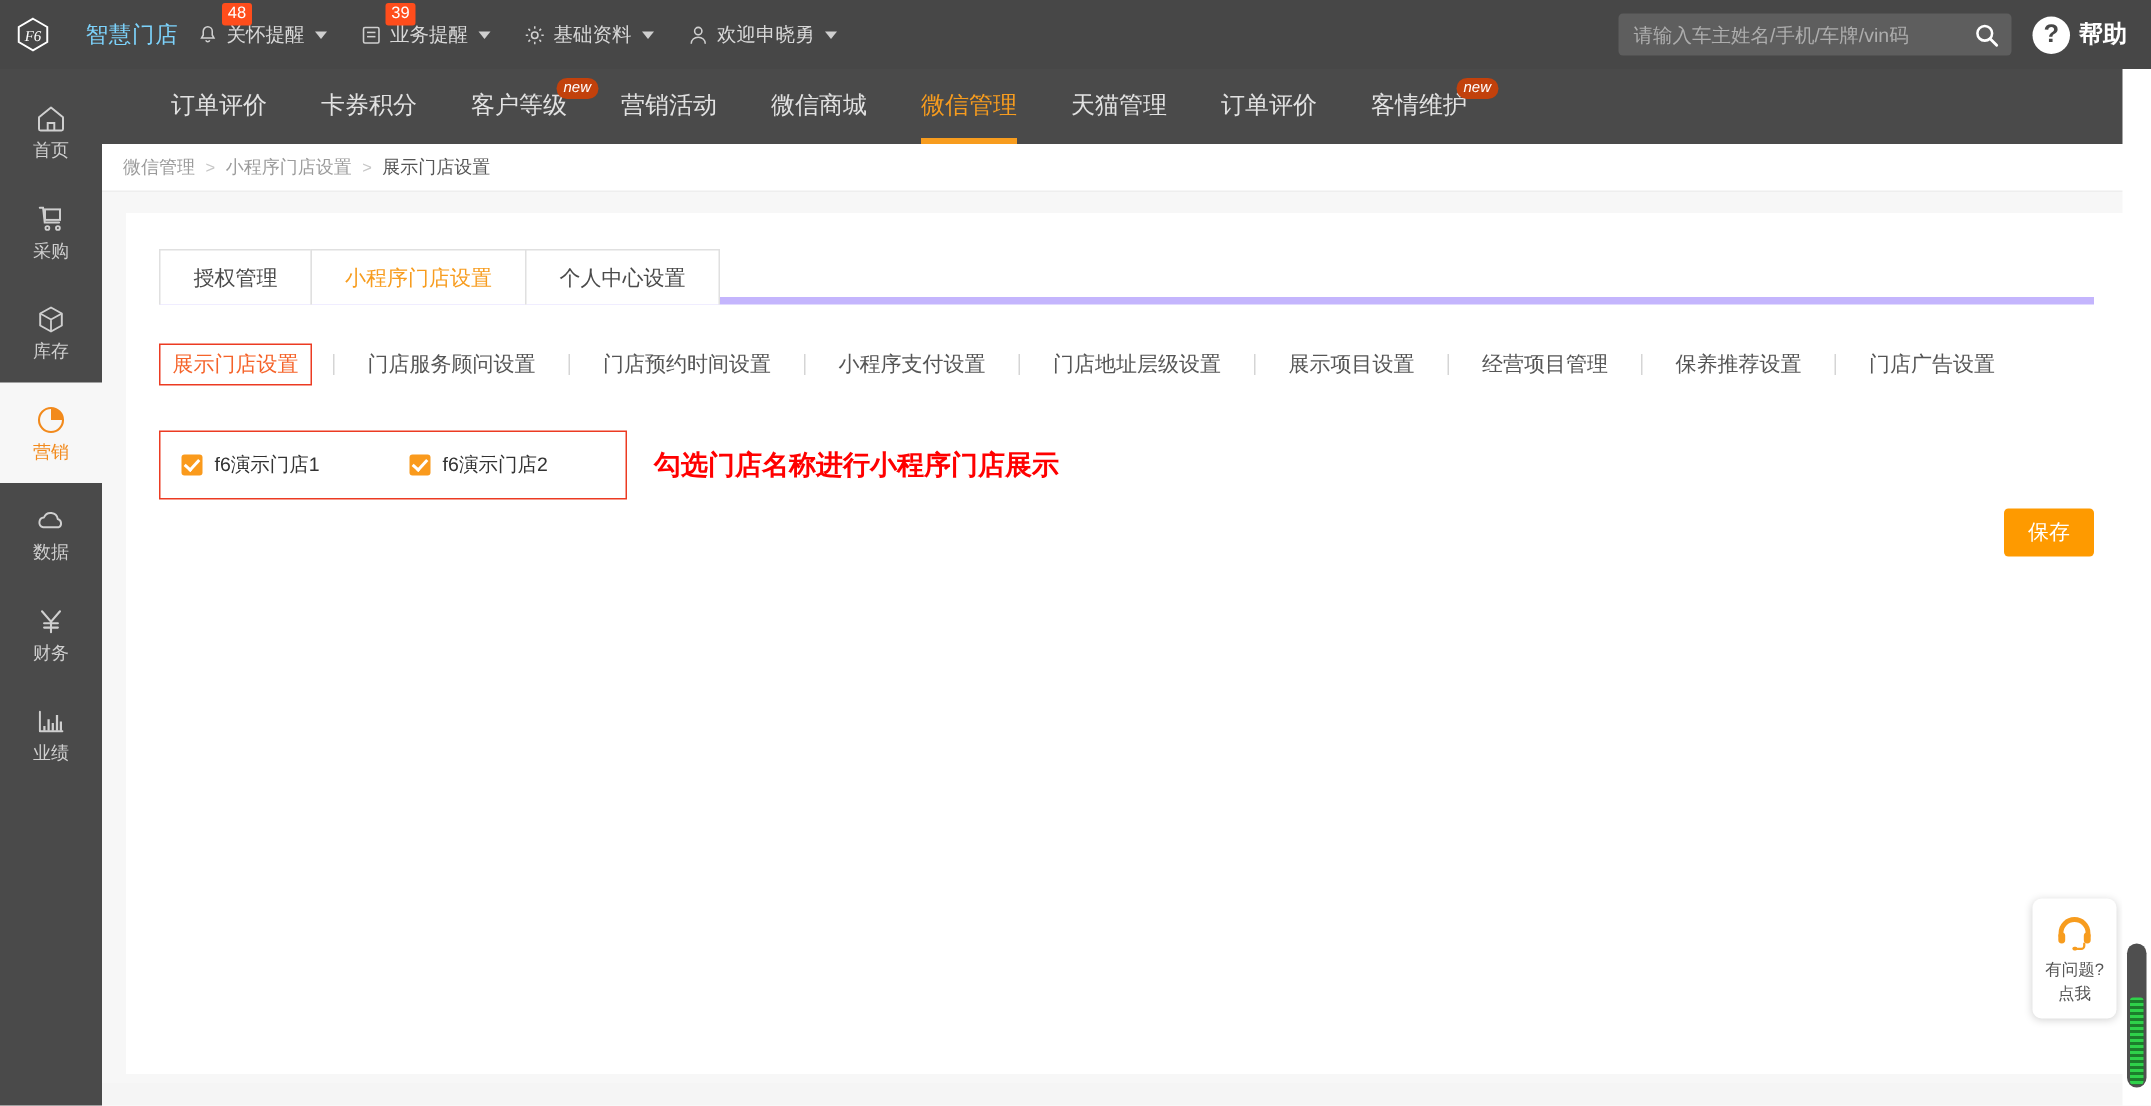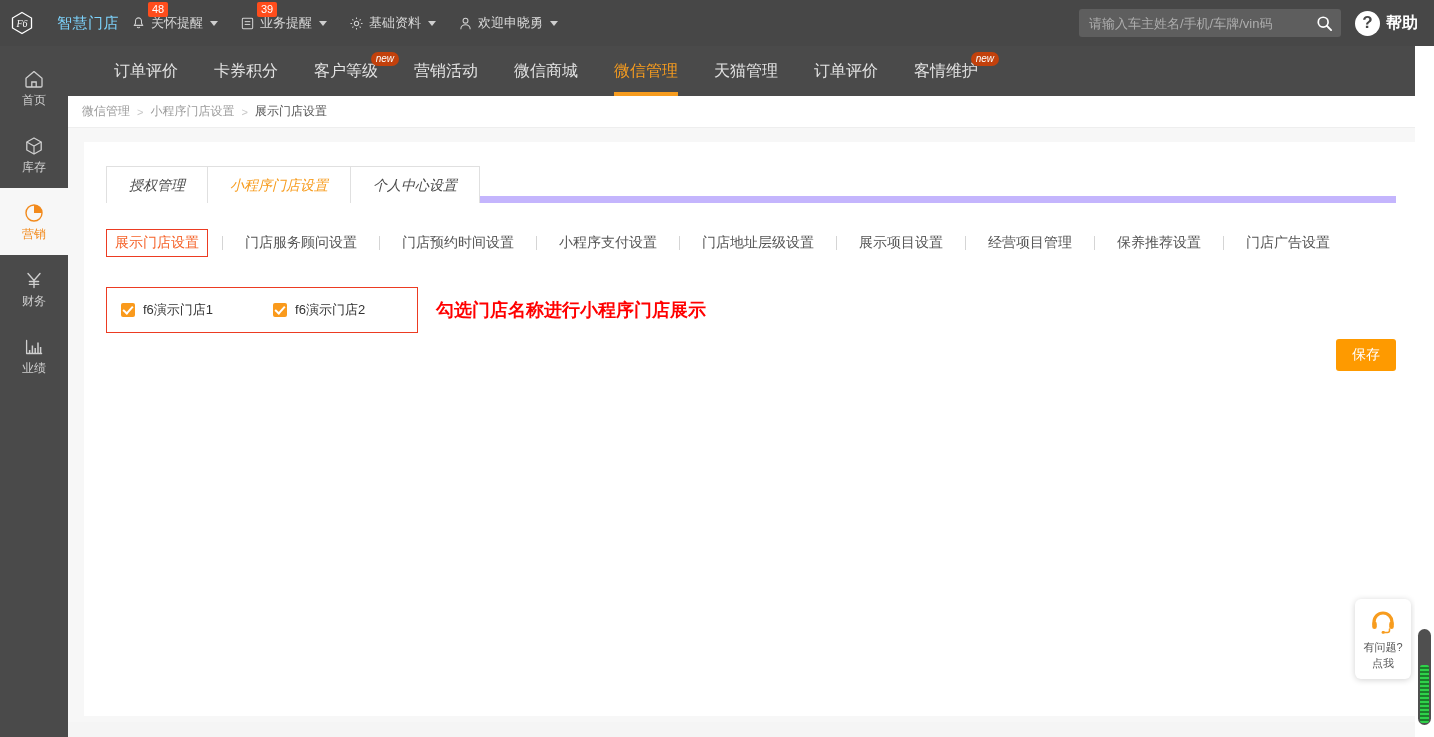--- a/index.html
+++ b/index.html
@@ -122,21 +122,21 @@
   .content-wrap {
     background: #f7f7f7; padding: 14px 16px 0 16px;
     height: 609px;
   }
   .card {
     background: #ffffff; height: 574px; position: relative;
     padding: 24px 22px 0 22px;
   }
 
   
-  .tabgroup { display: flex; border-bottom: 7px solid #c4b5fd; height: 37px; font-style: italic; }
+  .tabgroup { display: flex; border-bottom: 5px solid #c4b5fd; height: 37px; }
   .tabg {
     border: 1px solid #e0e0e0; border-bottom: none;
     background: #ffffff; color: #4a4a4a; font-size: 14px;
     padding: 0 22px; height: 37px; line-height: 36px;
     margin-right: -1px; cursor: pointer; white-space: nowrap;
   }
   .tabg.active { color: #f79c1e; }
 
   
   .subtabs {
@@ -308,20 +308,31 @@
       <svg viewBox="0 0 22 22" width="22" height="22">
         <path d="M3 10.2L11 3.6l8 6.6V18a1 1 0 0 1-1 1H4a1 1 0 0 1-1-1z" fill="none" stroke="#cfcfcf" stroke-width="1.3" stroke-linejoin="round"></path>
         <path d="M8.8 19v-5h4.4v5" fill="none" stroke="#cfcfcf" stroke-width="1.3"></path>
       </svg>
     </span>
     <span class="si-label">首页</span>
   </div>
 
 
 
+  <div class="side-item">
+    <span class="si-ico">
+      <svg viewBox="0 0 22 22" width="22" height="22">
+        <path d="M3.5 3.5h2.2l1.1 9.8h9.6" fill="none" stroke="#cfcfcf" stroke-width="1.3" stroke-linecap="round"></path>
+        <rect x="7" y="4.6" width="10" height="7" fill="none" stroke="#cfcfcf" stroke-width="1.3"></rect>
+        <circle cx="8.6" cy="17" r="1.3" fill="none" stroke="#cfcfcf" stroke-width="1.2"></circle>
+        <circle cx="15.6" cy="17" r="1.3" fill="none" stroke="#cfcfcf" stroke-width="1.2"></circle>
+      </svg>
+    </span>
+    <span class="si-label">采购</span>
+  </div>
 
   <div class="side-item">
     <span class="si-ico">
       <svg viewBox="0 0 22 22" width="22" height="22">
         <path d="M11 3l7.2 4v8L11 19l-7.2-4V7z" fill="none" stroke="#cfcfcf" stroke-width="1.3" stroke-linejoin="round"></path>
         <path d="M3.8 7L11 11l7.2-4M11 11v8" fill="none" stroke="#cfcfcf" stroke-width="1.2"></path>
       </svg>
     </span>
     <span class="si-label">库存</span>
   </div>
@@ -329,20 +340,28 @@
   <div class="side-item active">
     <span class="si-ico">
       <svg viewBox="0 0 22 22" width="22" height="22">
         <circle cx="11" cy="11" r="8" fill="none" stroke="#f28a1c" stroke-width="1.4"></circle>
         <path d="M11 11V3a8 8 0 0 1 8 8z" fill="#f28a1c"></path>
       </svg>
     </span>
     <span class="si-label">营销</span>
   </div>
 
+  <div class="side-item">
+    <span class="si-ico">
+      <svg viewBox="0 0 22 22" width="22" height="22">
+        <path d="M5.8 15.5a3.3 3.3 0 0 1 .5-6.5 4.8 4.8 0 0 1 9.2 1 3 3 0 0 1 .7 5.5z" fill="none" stroke="#cfcfcf" stroke-width="1.3" stroke-linejoin="round"></path>
+      </svg>
+    </span>
+    <span class="si-label">数据</span>
+  </div>
 
   <div class="side-item">
     <span class="si-ico">
       <svg viewBox="0 0 22 22" width="22" height="22">
         <path d="M5 4.5L11 11.5 17 4.5M6.4 12.5h9.2M6.4 15.4h9.2M11 11.5V18.5" fill="none" stroke="#cfcfcf" stroke-width="1.4" stroke-linecap="round"></path>
       </svg>
     </span>
     <span class="si-label">财务</span>
   </div>
 

